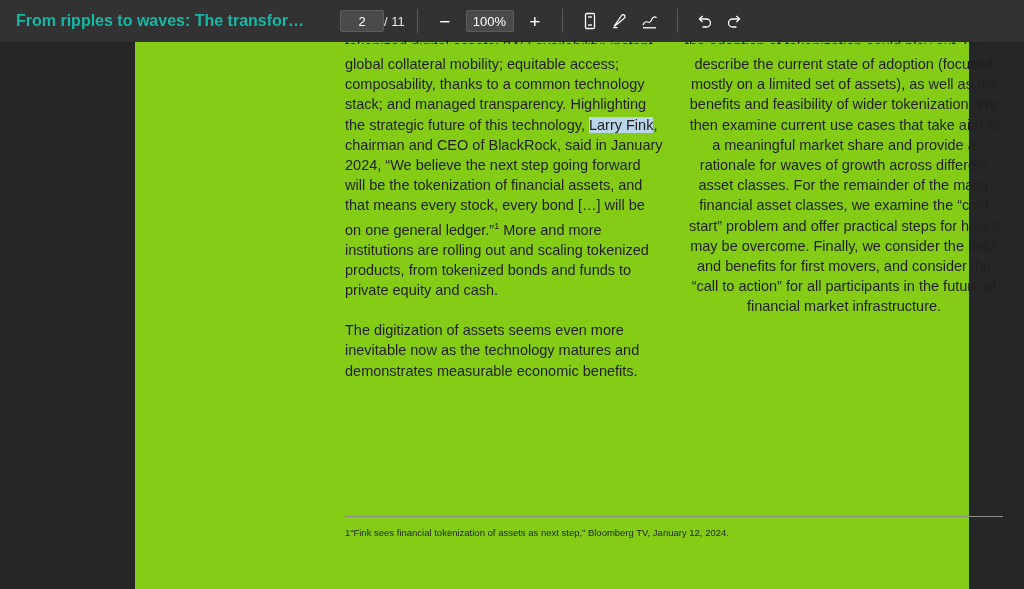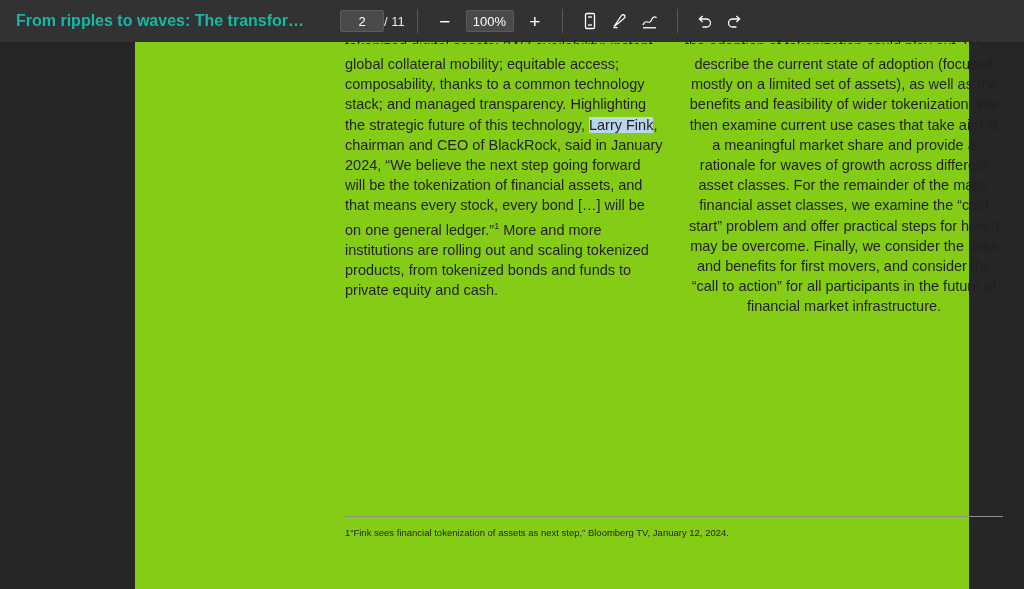--- a/index.html
+++ b/index.html
@@ -223,20 +223,21 @@
   <div class="left-gutter"></div>
 
   <div class="page">
     <div class="page-inner">
 
       <div class="clipped-top" style="left:210px; width:320px;">tokenized digital assets: 24/7 availability; instant,</div>
       <div class="clipped-top" style="left:550px; width:320px;">the adoption of tokenization could play out. We</div>
 
       <div class="col left" style="top:12px;">
         <p><span>global collateral mobility; equitable access; composability, thanks to a common technology stack; and managed transparency. Highlighting the strategic future of this technology, </span><span class="hl">Larry Fink</span><span>, chairman and CEO of BlackRock, said in January 2024, “We believe the next step going forward will be the tokenization of financial assets, and that means every stock, every bond […] will be on one general ledger.”</span><span class="sup">1</span><span> More and more institutions are rolling out and scaling tokenized products, from tokenized bonds and funds to private equity and cash.</span></p>
+        <p>The digitization of assets seems even more inevitable now as the technology matures and demonstrates measurable economic benefits.</p>
       </div>
 
       <div class="col right" style="top:12px;text-align:center;">
         <p>describe the current state of adoption (focused mostly on a limited set of assets), as well as the benefits and feasibility of wider tokenization. We then examine current use cases that take aim at a meaningful market share and provide a rationale for waves of growth across different asset classes. For the remainder of the major financial asset classes, we examine the “cold start” problem and offer practical steps for how it may be overcome. Finally, we consider the risks and benefits for first movers, and consider the “call to action” for all participants in the future of financial market infrastructure.</p>
       </div>
 
       <div class="rule"></div>
       <div class="footnote">1“Fink sees financial tokenization of assets as next step,” Bloomberg TV, January 12, 2024.</div>
 
     </div>

